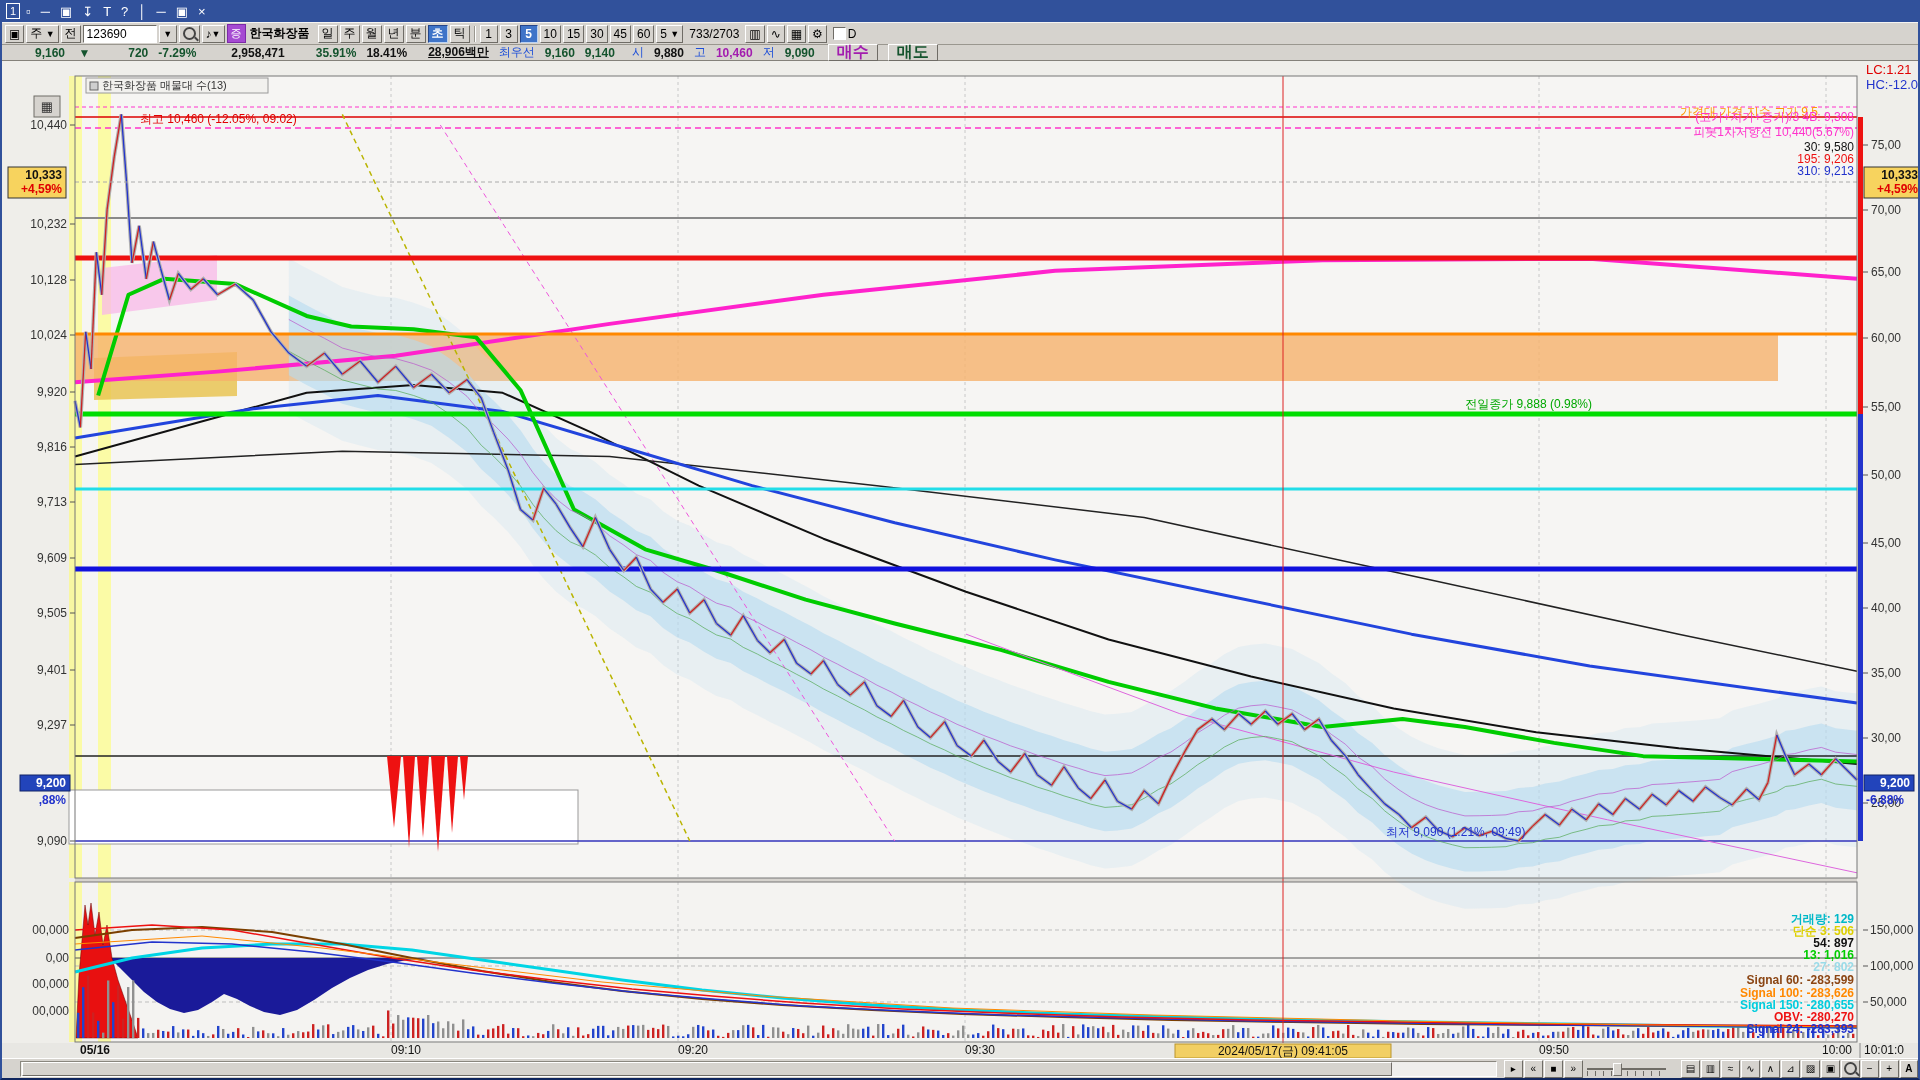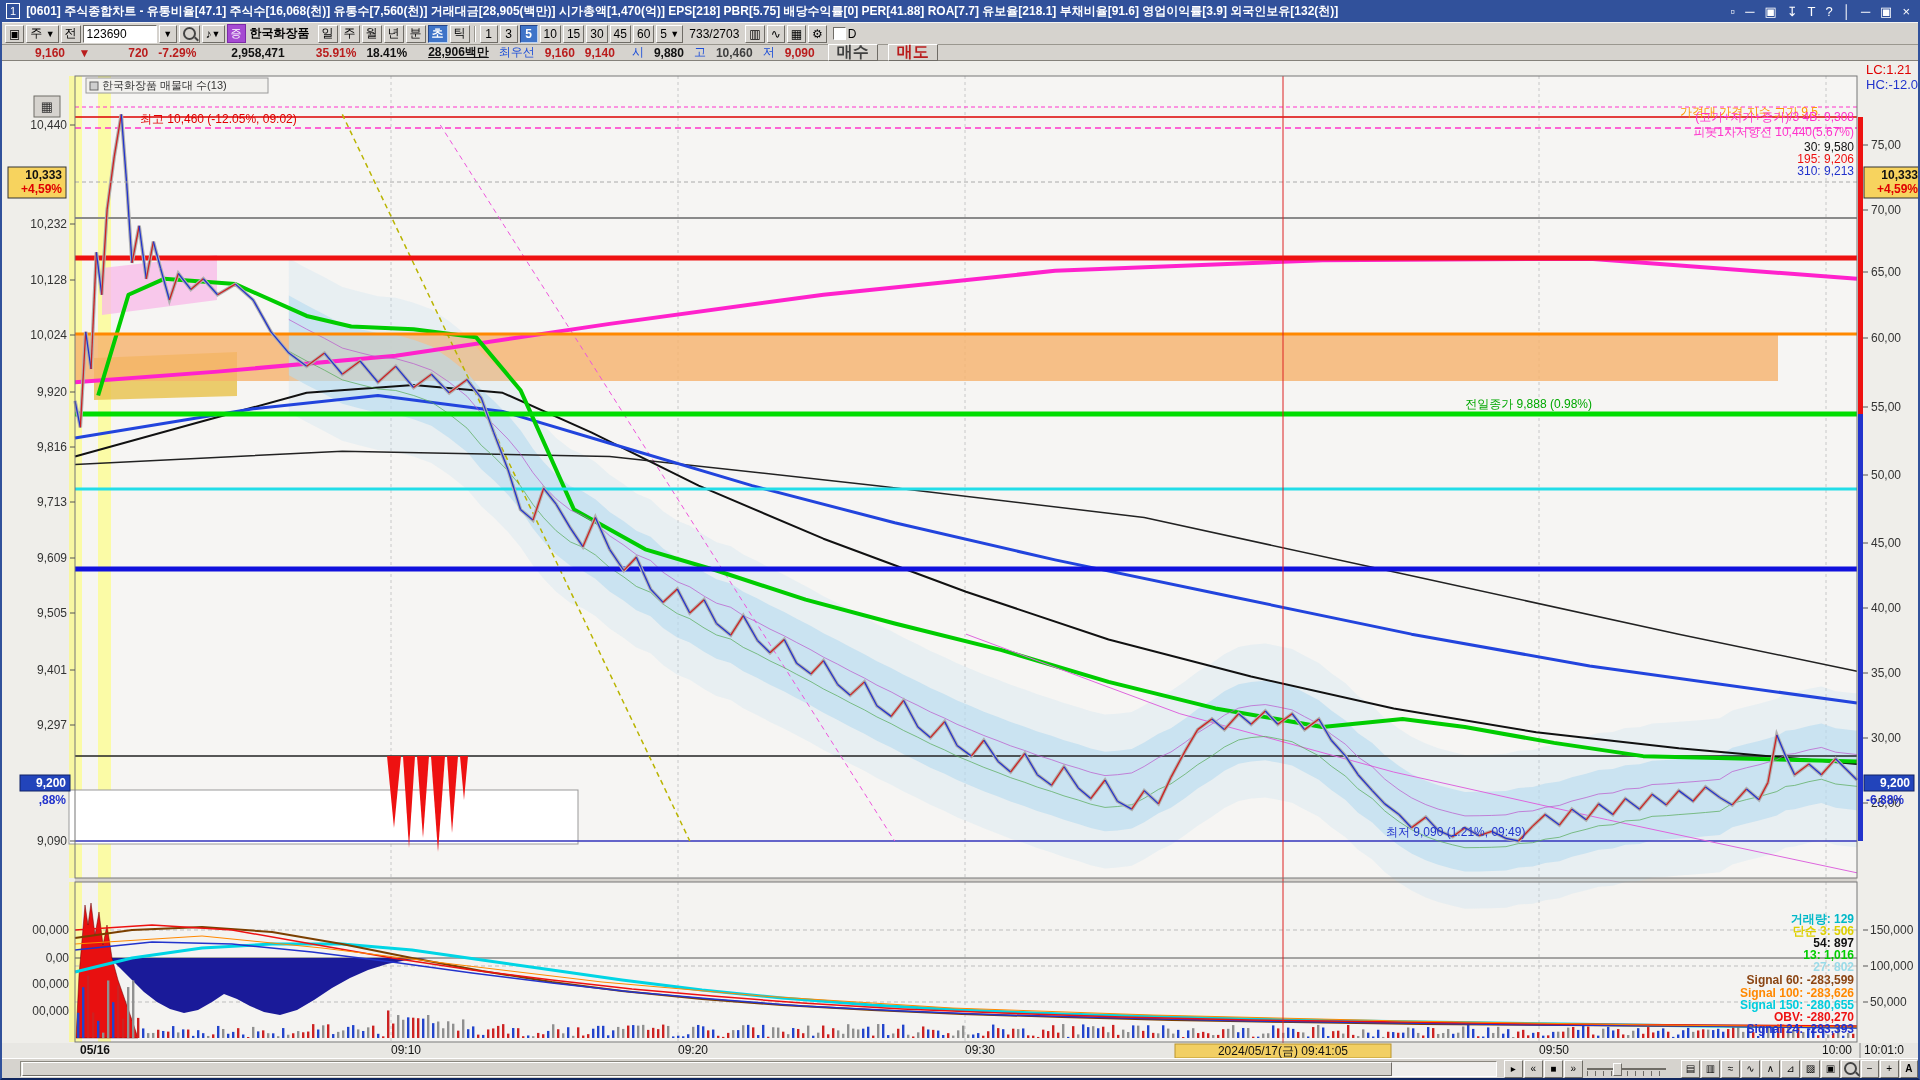--- a/index.html
+++ b/index.html
@@ -29,21 +29,21 @@
   .stockname{font-weight:bold;padding:0 6px 0 2px;}
   .mag{position:relative;width:9px;height:9px;border:2px solid #444;border-radius:50%;display:inline-block;}
   .mag::after{content:"";position:absolute;width:5px;height:2px;background:#444;transform:rotate(45deg);
               right:-5px;bottom:-2px;}
   .sep{width:1px;height:16px;background:#9a978f;border-right:1px solid #fff;margin:0 2px;}
   
   .infobar{position:absolute;left:0;top:45px;width:100%;height:16px;background:#d6d3ce;
            border-bottom:1px solid #84817a;display:flex;align-items:center;font-size:12px;
            font-weight:bold;box-sizing:border-box;white-space:nowrap;}
   .infobar span{margin:0 5px;}
-  .dn{color:#b91c1c;} .up{color:#404040;text-align:right;} .blk{color:#111;}
+  .dn{color:#14532d;} .up{color:#a21caf;text-align:right;} .blk{color:#111;}
   .lbl{color:#1d4ed8;font-weight:normal;}
   .trade-btn{border:1px solid;border-color:#fff #6f6c66 #6f6c66 #fff;background:#d6d3ce;font-size:16px;
              font-weight:bold;padding:0 8px;height:15px;display:inline-flex;align-items:center;margin:0 1px;}
   
   #chartsvg{position:absolute;left:0;top:61px;}
   #chartsvg text{font-family:"Liberation Sans","DejaVu Sans",sans-serif;}
   
   .statusbar{position:absolute;left:0;top:1058px;width:100%;height:20px;background:#d6d3ce;
              border-top:1px solid #fff;display:flex;align-items:center;font-size:11px;box-sizing:border-box;}
   .hscroll{position:relative;height:14px;background:#efeeec;border:1px solid;border-color:#8a877f #fff #fff #8a877f;
@@ -59,21 +59,20 @@
   .slider .knob{position:absolute;left:26px;top:2px;width:7px;height:11px;background:#d6d3ce;
       border:1px solid;border-color:#fff #6f6c66 #6f6c66 #fff;}
 </style>
 </head>
 <body>
 
 <div class="app">
 
   <div class="titlebar">
     <span class="tb-badge">1</span>
-    <span class="tb-title">[0601] 주식종합차트 - 유통비율[47.1] 주식수[16,068(천)] 유통수[7,560(천)] 거래대금[28,905(백만)] 시가총액[1,470(억)] EPS[218] PBR[5.75] 배당수익률[0] PER[41.88] ROA[7.7] 유보율[218.1] 부채비율[91.6] 영업이익률[3.9] 외국인보유[132(천)]</span>
     <span class="tb-controls">
         <span>▫</span>
         <span>─</span>
         <span>▣</span>
         <span>↧</span>
         <span>T</span>
         <span>?</span>
         <span>│</span>
         <span>─</span>
         <span>▣</span>

